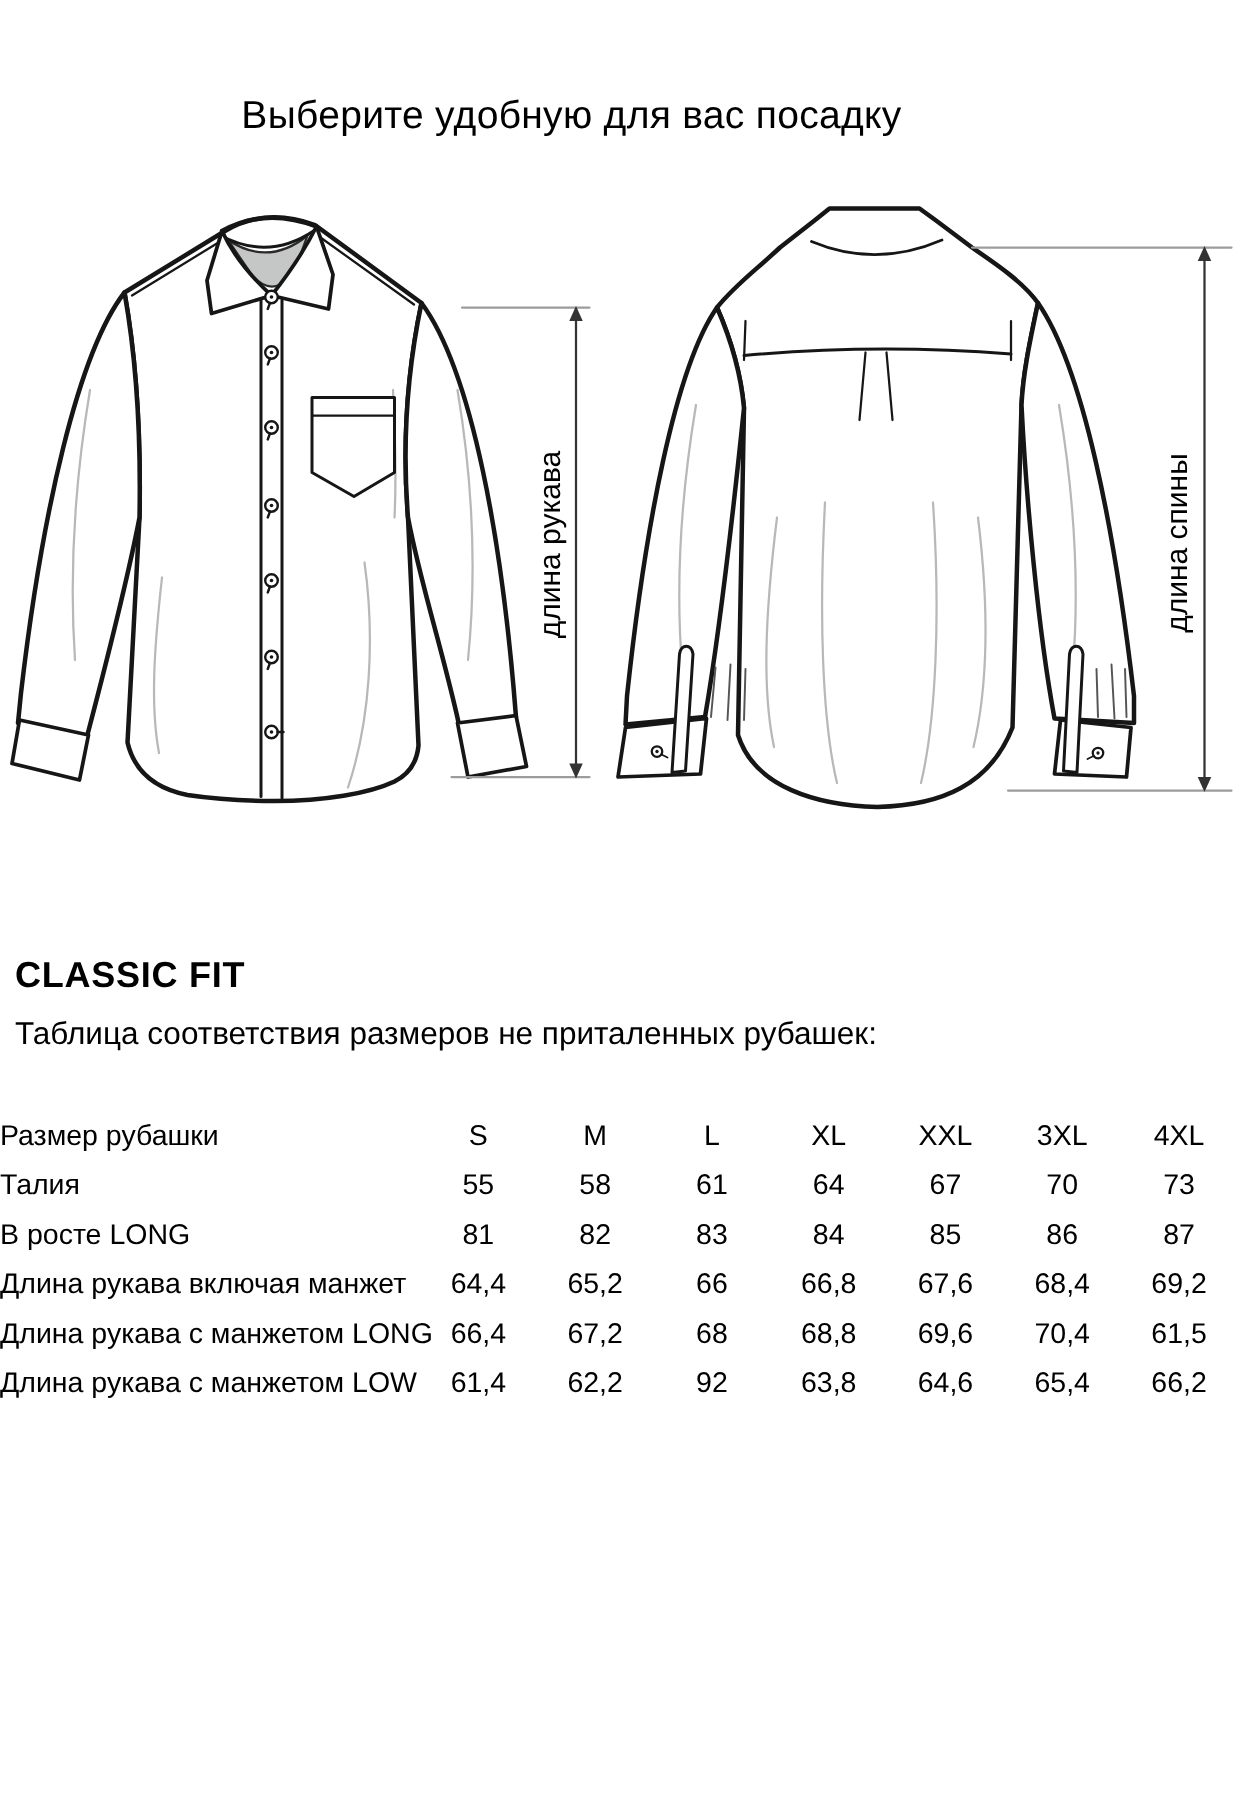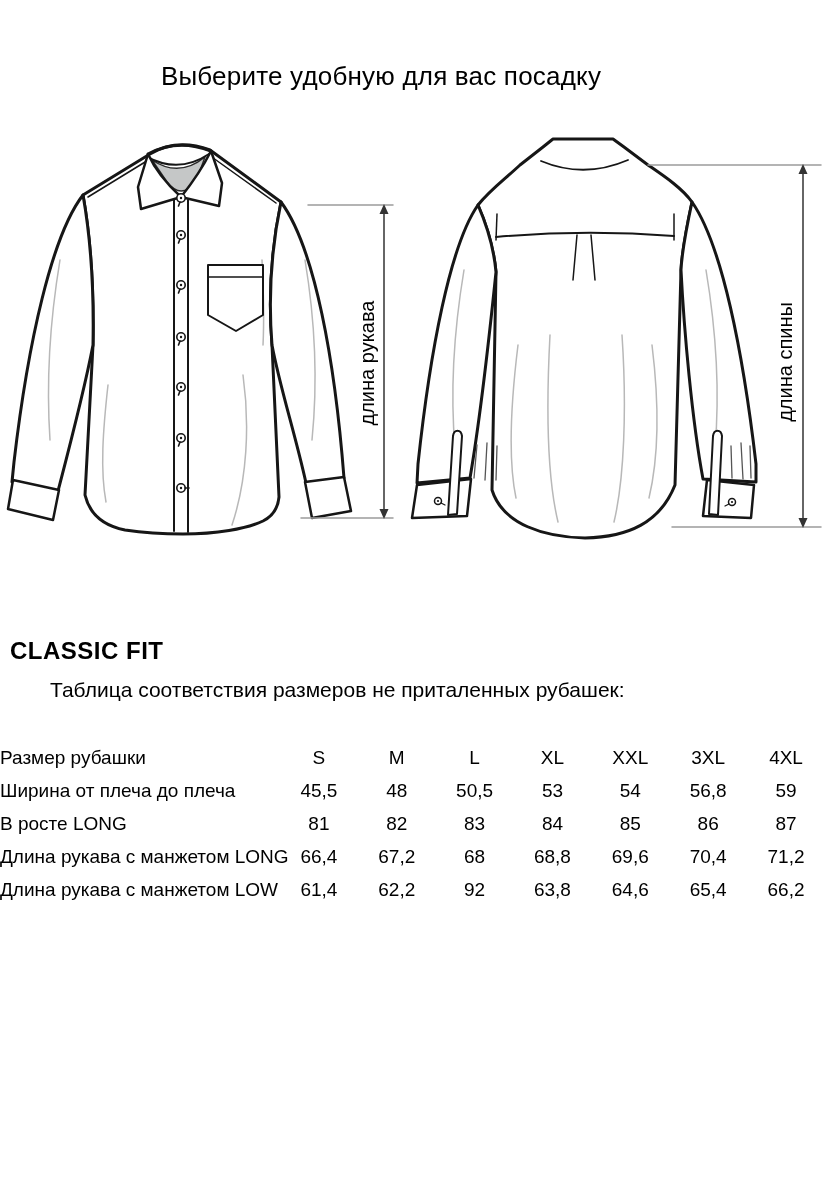--- a/index.html
+++ b/index.html
@@ -9,21 +9,21 @@
     font-family:"Liberation Sans","DejaVu Sans",sans-serif;
   }
   .page-title {
     position:absolute; top:44px; left:0; width:762px;
     text-align:center; font-size:26px; font-weight:400; letter-spacing:0.2px;
   }
   svg.figure { position:absolute; }
   #front-svg { left:0;   top:130px; }
   #back-svg  { left:400px; top:130px; }
   .fit-heading  { position:absolute; left:10px; top:617px; font-size:24px; font-weight:700; letter-spacing:0.5px;text-align:right; }
-  .table-caption{ position:absolute; left:10px; top:657px; font-size:21px; font-weight:400;margin-left:40px; }
+  .table-caption{ position:absolute; left:10px; top:657px; font-size:21px; font-weight:400; }
   table.size-table {
     position:absolute; left:0; top:741px; width:825px;
     border-collapse:collapse; font-size:19px; table-layout:fixed;
   }
   table.size-table tr { height:33px; }
   table.size-table td { padding:0; vertical-align:middle; white-space:nowrap; }
   td.row-label { width:280px; padding-left:10px; text-align:left;margin-top:33px; }
   td.val { text-align:center; }
   svg text.dim-label { font-family:"Liberation Sans","DejaVu Sans",sans-serif; font-size:20px; fill:#000; }
 </style>
@@ -194,48 +194,58 @@
         <td class="row-label">Размер рубашки</td>
         <td class="val">S</td>
         <td class="val">M</td>
         <td class="val">L</td>
         <td class="val">XL</td>
         <td class="val">XXL</td>
         <td class="val">3XL</td>
         <td class="val">4XL</td>
       </tr>
       <tr>
-        <td class="row-label">Ширина от плеча до плеча</td>
-        <td class="val">45,5</td>
-        <td class="val">48</td>
-        <td class="val">50,5</td>
-        <td class="val">53</td>
-        <td class="val">54</td>
-        <td class="val">56,8</td>
-        <td class="val">59</td>
+        <td class="row-label">Талия</td>
+        <td class="val">55</td>
+        <td class="val">58</td>
+        <td class="val">61</td>
+        <td class="val">64</td>
+        <td class="val">67</td>
+        <td class="val">70</td>
+        <td class="val">73</td>
       </tr>
       <tr>
         <td class="row-label">В росте LONG</td>
         <td class="val">81</td>
         <td class="val">82</td>
         <td class="val">83</td>
         <td class="val">84</td>
         <td class="val">85</td>
         <td class="val">86</td>
         <td class="val">87</td>
       </tr>
       <tr>
+        <td class="row-label">Длина рукава включая манжет</td>
+        <td class="val">64,4</td>
+        <td class="val">65,2</td>
+        <td class="val">66</td>
+        <td class="val">66,8</td>
+        <td class="val">67,6</td>
+        <td class="val">68,4</td>
+        <td class="val">69,2</td>
+      </tr>
+      <tr>
         <td class="row-label">Длина рукава с манжетом LONG</td>
         <td class="val">66,4</td>
         <td class="val">67,2</td>
         <td class="val">68</td>
         <td class="val">68,8</td>
         <td class="val">69,6</td>
         <td class="val">70,4</td>
-        <td class="val">71,2</td>
+        <td class="val">61,5</td>
       </tr>
       <tr>
         <td class="row-label">Длина рукава с манжетом LOW</td>
         <td class="val">61,4</td>
         <td class="val">62,2</td>
         <td class="val">92</td>
         <td class="val">63,8</td>
         <td class="val">64,6</td>
         <td class="val">65,4</td>
         <td class="val">66,2</td>

